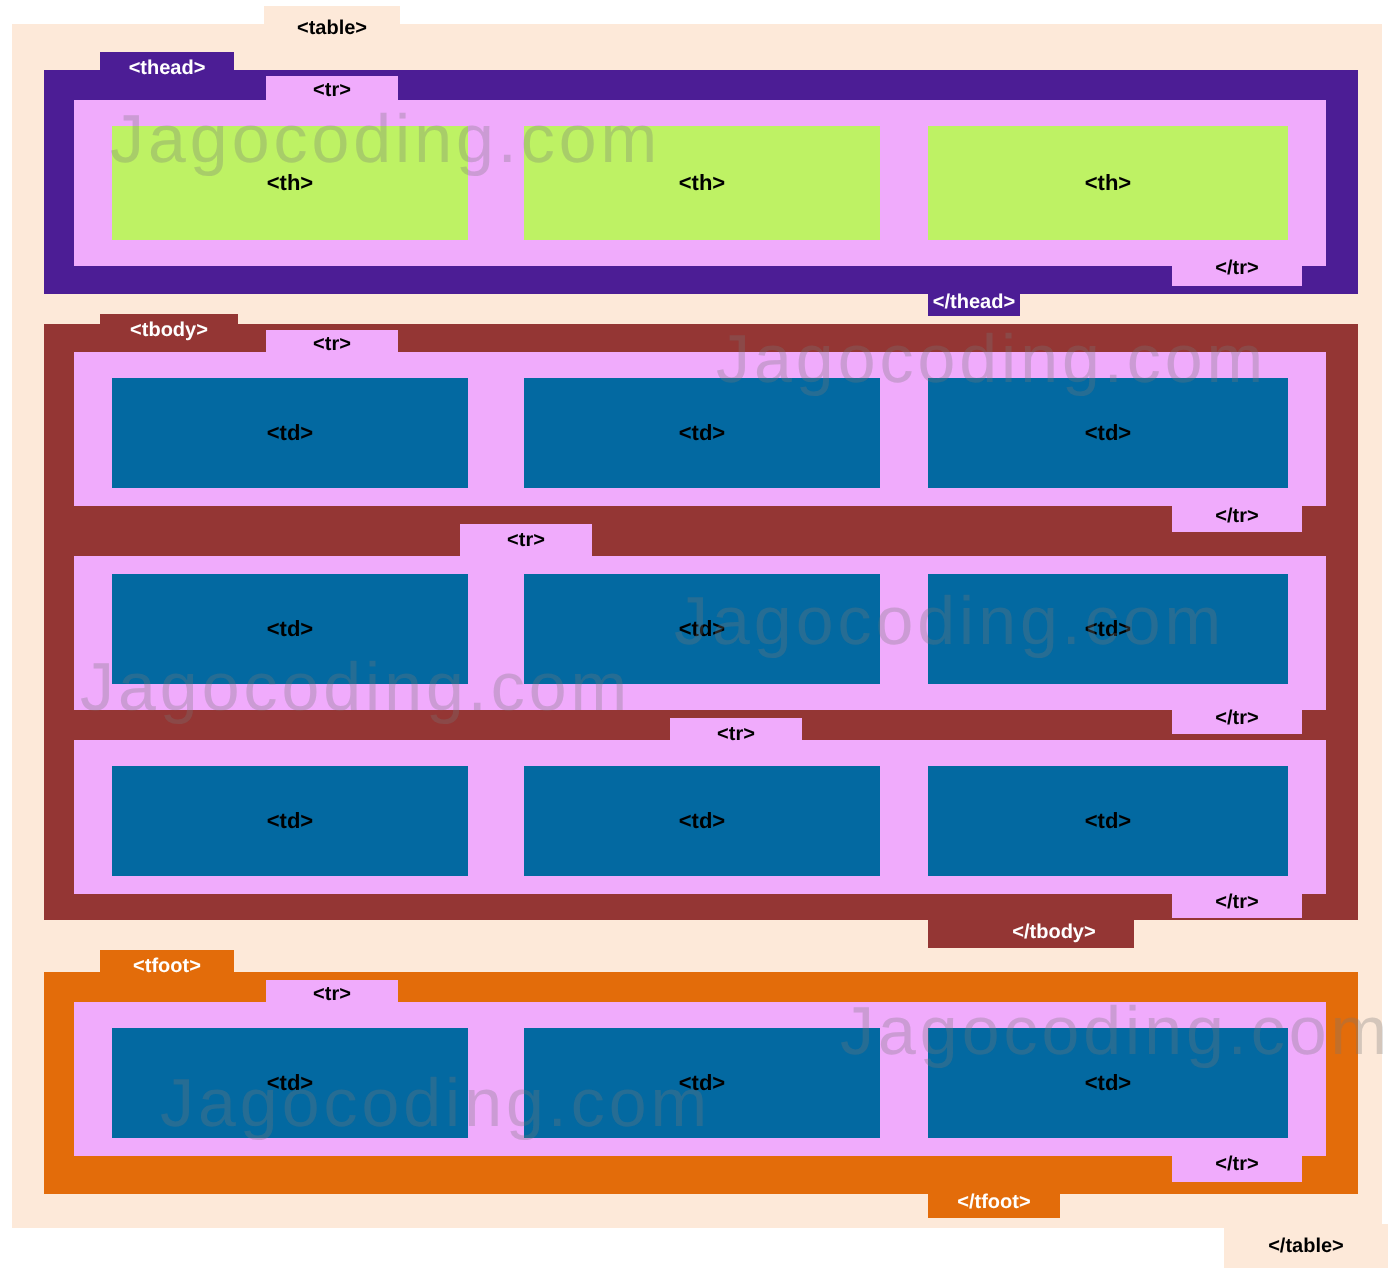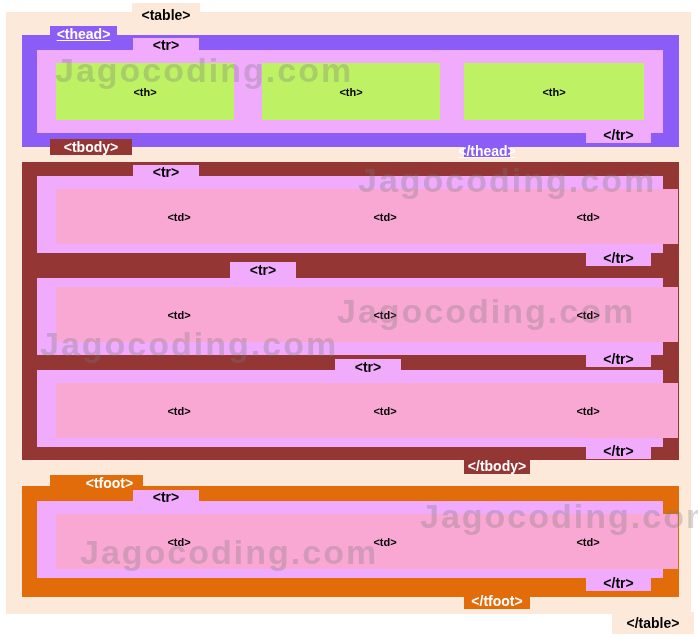--- a/index.html
+++ b/index.html
@@ -1,31 +1,31 @@
 <!DOCTYPE html>
 <html><head>
 <meta charset="utf-8">
 <style>
   html,body{margin:0;padding:0;background:#fff;}
   #page{position:relative;width:698px;height:638px;background:#ffffff;overflow:hidden;
         font-family:"Liberation Sans","DejaVu Sans",sans-serif;}
   .box{position:absolute;}
   .tag{position:absolute;display:flex;align-items:center;justify-content:center;
-       font-size:14px;font-weight:bold;white-space:nowrap;color:#000;}
+       font-size:10px;font-weight:bold;white-space:nowrap;color:#000;}
   .tag.light{color:#ffffff;}
   .cell{position:absolute;display:flex;align-items:center;justify-content:center;
         font-size:11px;font-weight:bold;color:#000;}
   .c-table{background:#FDE9D9;}
-  .c-thead{background:#8b5cf6;text-decoration:underline;}
+  .c-thead{background:#4c1d95;}
   .c-tbody{background:#943634;}
   .c-tfoot{background:#E36C0A;}
   .c-tr{background:#f0abfc;}
   .c-th{background:#bef264;}
-  .c-td{background:#f9a8d4;padding-left:34px;}
-  .wm{position:absolute;font-size:34px;line-height:36px;font-weight:bold;letter-spacing:2px;
+  .c-td{background:#0369a1;}
+  .wm{position:absolute;font-size:34px;line-height:36px;font-weight:normal;letter-spacing:2px;
       color:rgba(120,120,120,0.30);white-space:nowrap;pointer-events:none;z-index:9;}
 </style>
 </head>
 <body>
 
 <div id="page">
 
   <div class="box c-table" style="left:6px;top:12px;width:685px;height:602px;"></div>
   <div class="tag c-table" style="left:132px;top:3px;width:68px;height:23px;">&lt;table&gt;</div>
 
@@ -36,21 +36,21 @@
   <div class="tag c-tr" style="left:133px;top:38px;width:66px;height:14px;">&lt;tr&gt;</div>
 
   <div class="cell c-th" style="left:56px;top:63px;width:178px;height:57px;">&lt;th&gt;</div>
   <div class="cell c-th" style="left:262px;top:63px;width:178px;height:57px;">&lt;th&gt;</div>
   <div class="cell c-th" style="left:464px;top:63px;width:180px;height:57px;">&lt;th&gt;</div>
 
   <div class="tag c-tr" style="left:586px;top:126px;width:65px;height:17px;">&lt;/tr&gt;</div>
   <div class="tag c-thead light" style="left:464px;top:144px;width:46px;height:14px;">&lt;/thead&gt;</div>
 
   <div class="box c-tbody" style="left:22px;top:162px;width:657px;height:298px;"></div>
-  <div class="tag c-tbody light" style="left:50px;top:139px;width:82px;height:16px;">&lt;tbody&gt;</div>
+  <div class="tag c-tbody light" style="left:50px;top:157px;width:69px;height:16px;">&lt;tbody&gt;</div>
 
   <div class="box c-tr" style="left:37px;top:176px;width:626px;height:77px;"></div>
   <div class="tag c-tr" style="left:133px;top:165px;width:66px;height:14px;">&lt;tr&gt;</div>
   <div class="cell c-td" style="left:56px;top:189px;width:178px;height:55px;">&lt;td&gt;</div>
   <div class="cell c-td" style="left:262px;top:189px;width:178px;height:55px;">&lt;td&gt;</div>
   <div class="cell c-td" style="left:464px;top:189px;width:180px;height:55px;">&lt;td&gt;</div>
   <div class="tag c-tr" style="left:586px;top:250px;width:65px;height:16px;">&lt;/tr&gt;</div>
 
   <div class="box c-tr" style="left:37px;top:278px;width:626px;height:77px;"></div>
   <div class="tag c-tr" style="left:230px;top:262px;width:66px;height:16px;">&lt;tr&gt;</div>
@@ -59,24 +59,24 @@
   <div class="cell c-td" style="left:464px;top:287px;width:180px;height:55px;">&lt;td&gt;</div>
   <div class="tag c-tr" style="left:586px;top:351px;width:65px;height:16px;">&lt;/tr&gt;</div>
 
   <div class="box c-tr" style="left:37px;top:370px;width:626px;height:77px;"></div>
   <div class="tag c-tr" style="left:335px;top:359px;width:66px;height:16px;">&lt;tr&gt;</div>
   <div class="cell c-td" style="left:56px;top:383px;width:178px;height:55px;">&lt;td&gt;</div>
   <div class="cell c-td" style="left:262px;top:383px;width:178px;height:55px;">&lt;td&gt;</div>
   <div class="cell c-td" style="left:464px;top:383px;width:180px;height:55px;">&lt;td&gt;</div>
   <div class="tag c-tr" style="left:586px;top:443px;width:65px;height:16px;">&lt;/tr&gt;</div>
 
-  <div class="tag c-tbody light" style="left:464px;top:458px;width:66px;height:16px;">&lt;/tbody&gt;</div>
+  <div class="tag c-tbody light" style="left:464px;top:458px;width:80px;height:16px;padding-left:23px;">&lt;/tbody&gt;</div>
 
   <div class="box c-tfoot" style="left:22px;top:486px;width:657px;height:111px;"></div>
-  <div class="tag c-tfoot light" style="left:50px;top:475px;width:67px;height:16px;padding-left:26px;">&lt;tfoot&gt;</div>
+  <div class="tag c-tfoot light" style="left:50px;top:475px;width:67px;height:16px;">&lt;tfoot&gt;</div>
 
   <div class="box c-tr" style="left:37px;top:501px;width:626px;height:77px;"></div>
   <div class="tag c-tr" style="left:133px;top:490px;width:66px;height:14px;">&lt;tr&gt;</div>
   <div class="cell c-td" style="left:56px;top:514px;width:178px;height:55px;">&lt;td&gt;</div>
   <div class="cell c-td" style="left:262px;top:514px;width:178px;height:55px;">&lt;td&gt;</div>
   <div class="cell c-td" style="left:464px;top:514px;width:180px;height:55px;">&lt;td&gt;</div>
   <div class="tag c-tr" style="left:586px;top:574px;width:65px;height:17px;">&lt;/tr&gt;</div>
   <div class="tag c-tfoot light" style="left:464px;top:593px;width:66px;height:16px;">&lt;/tfoot&gt;</div>
 
   <div class="tag c-table" style="left:612px;top:612px;width:82px;height:22px;">&lt;/table&gt;</div>

